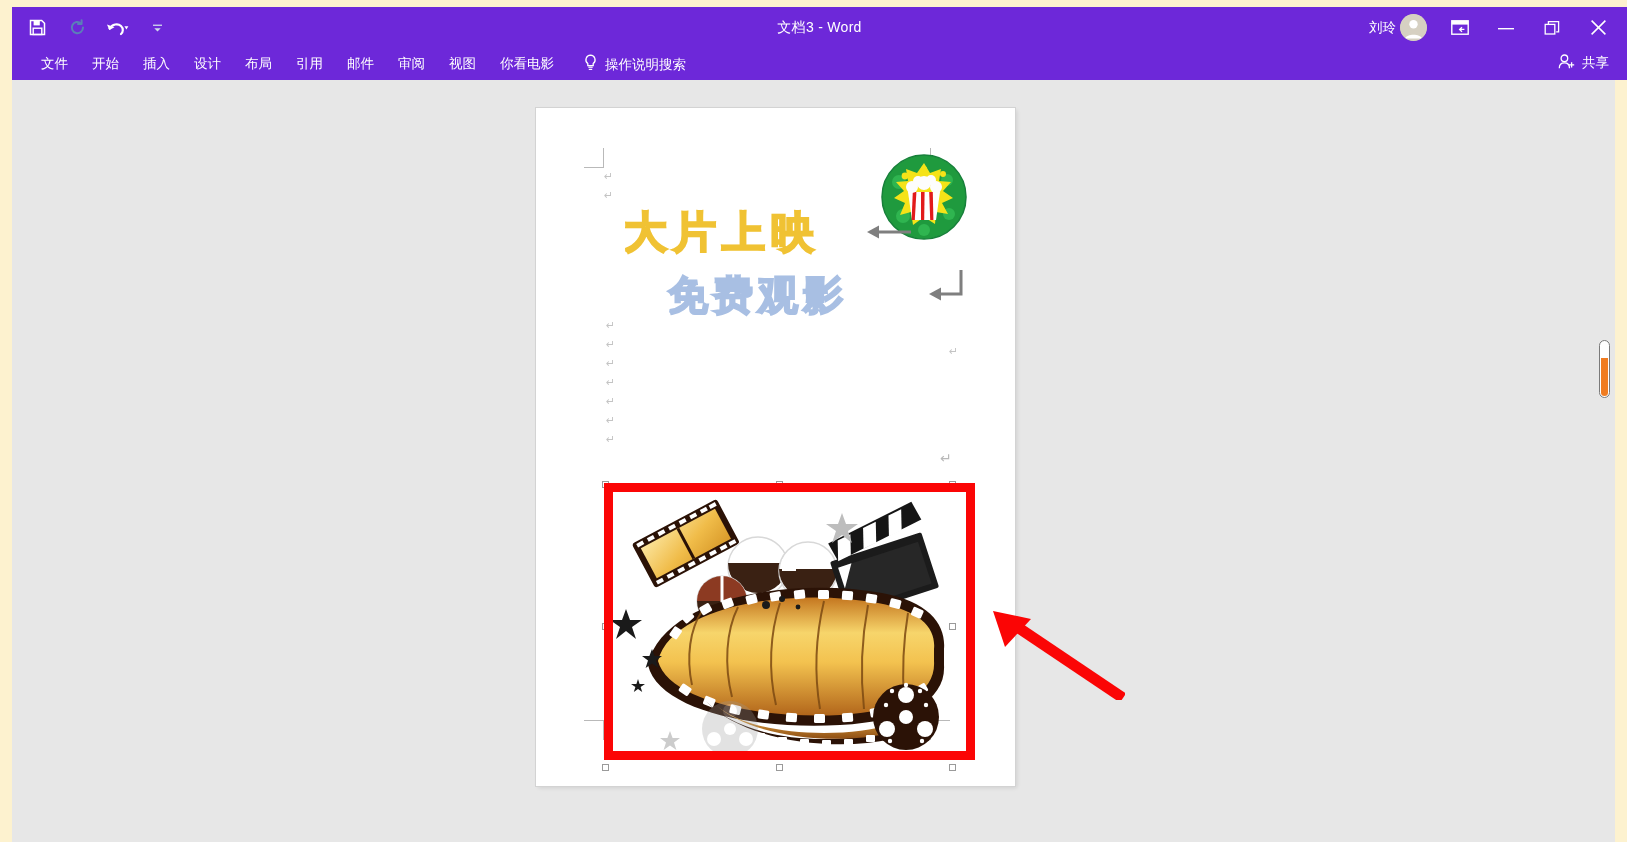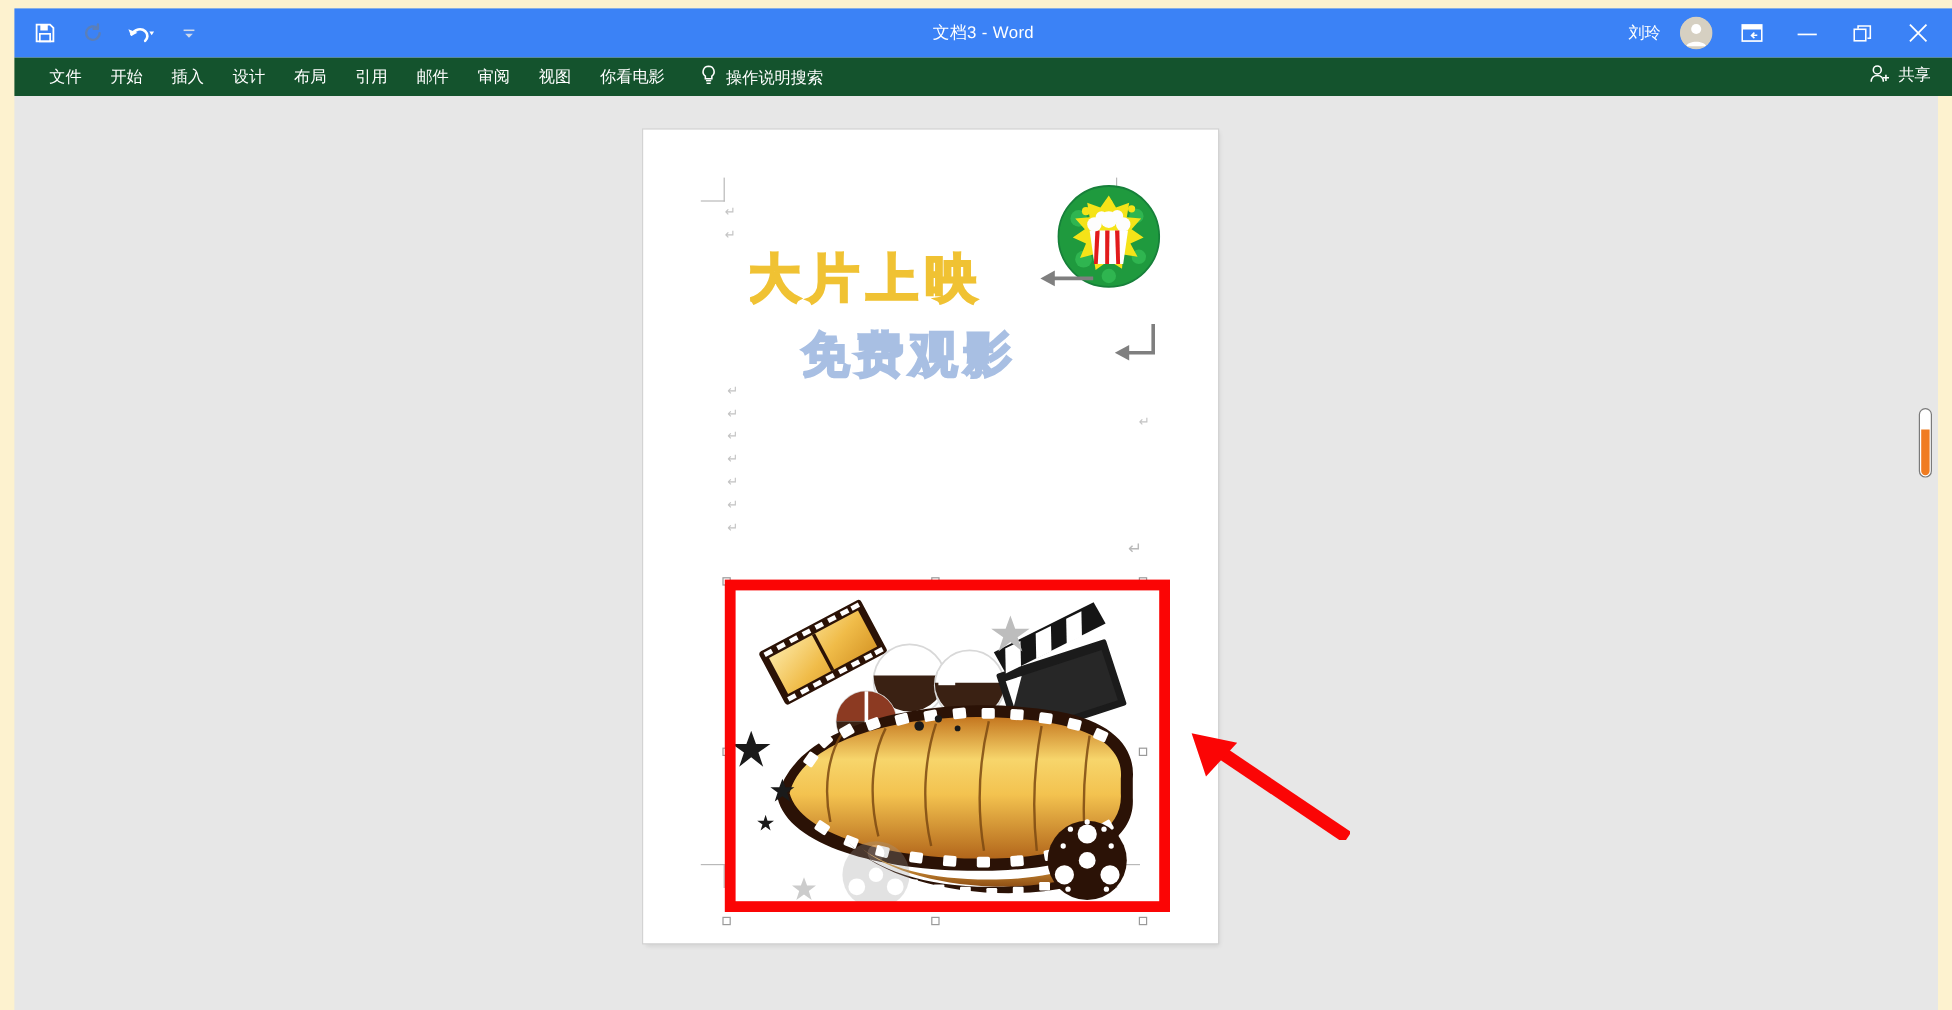--- a/index.html
+++ b/index.html
@@ -15,57 +15,57 @@
   #app {
     position: absolute; left: 0; top: 0;
     width: 1627px; height: 842px;
     background: #fdf2cf;
   }
 
   
   .titlebar {
     position: absolute; left: 12px; top: 7px;
     width: 1615px; height: 41px;
-    background: #3b82f6;
+    background: #6d28d9;
   }
   .qat { position: absolute; left: 12px; top: 0; height: 41px; display: flex; align-items: center; gap: 14px; }
   .qat-btn {
     width: 26px; height: 26px;
     display: flex; align-items: center; justify-content: center;
     cursor: pointer;
   }
   .qat-btn svg { display: block; }
   .win-title {
     position: absolute; left: 0; top: 0; width: 1615px; height: 41px;
     display: flex; align-items: center; justify-content: center;
     color: #ffffff; font-size: 14px; letter-spacing: .3px;
     pointer-events: none;
   }
   .tb-right {
     position: absolute; right: 6px; top: 0; height: 41px;
     display: flex; align-items: center; gap: 0px;
   }
-  .acct { display: flex; align-items: center; gap: 16px; padding: 0 10px; cursor: pointer; }
+  .acct { display: flex; align-items: center; gap: 4px; padding: 0 10px; cursor: pointer; }
   .acct-name { color: #fff; font-size: 13.5px; }
   .avatar {
     width: 27px; height: 27px; border-radius: 50%;
     background: #c9c3b3; display: flex; align-items: flex-end; justify-content: center;
     overflow: hidden;
   }
   .avatar svg { display: block; }
   .wbtn {
     width: 46px; height: 41px; display: flex; align-items: center; justify-content: center;
     cursor: pointer;
   }
 
   
   .menubar {
     position: absolute; left: 12px; top: 48px;
     width: 1615px; height: 32px;
-    background: #14532d;
+    background: #6d28d9;
     display: flex; align-items: center;
   }
   .mi {
     color: #ffffff; font-size: 13.5px;
     padding: 4px 11px; margin-right: 2px;
     cursor: pointer; white-space: nowrap;
   }
   .mi:first-child { margin-left: 18px; }
   .tellme {
     display: flex; align-items: flex-end; gap: 7px;

